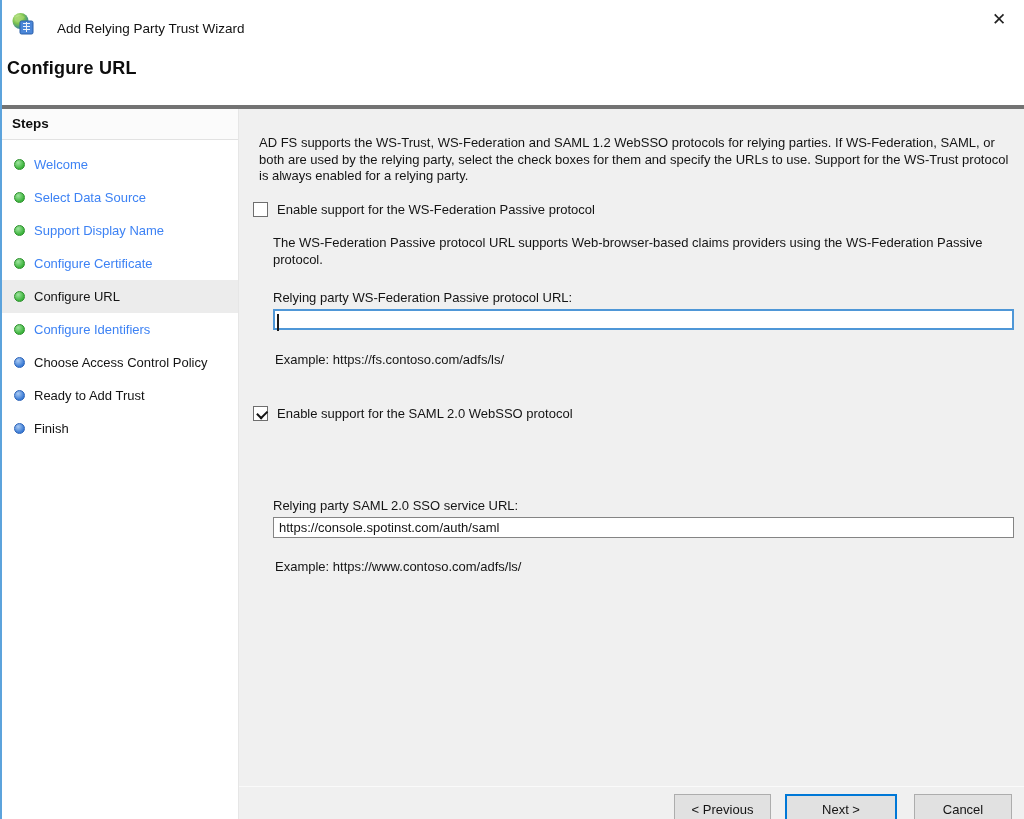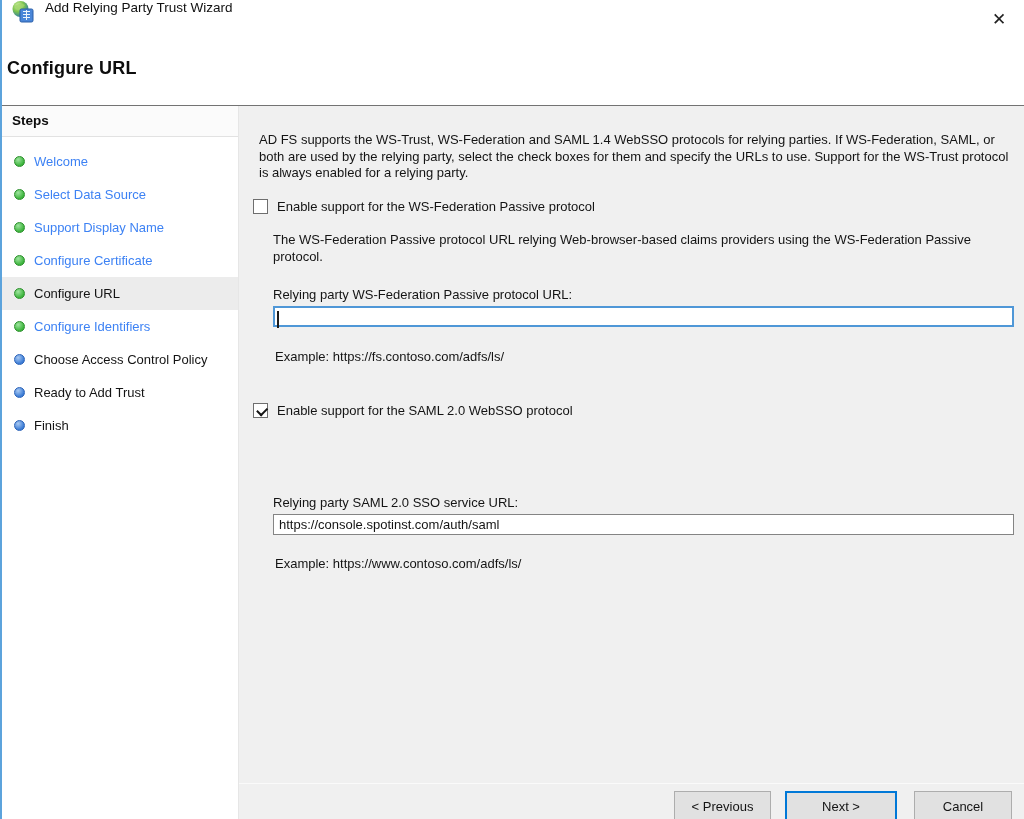--- a/index.html
+++ b/index.html
@@ -16,30 +16,30 @@
     font-family:"Liberation Sans", sans-serif;
     background:#ffffff;
     color:#1a1a1a;
     position:relative;
     font-size:13px;
   }
   
   .window-edge-left{position:absolute;left:0;top:0;bottom:0;width:2px;background:#5ca3dc;z-index:10;}
 
   
-  .titlebar{position:absolute;left:2px;top:0;right:0;height:36px;background:#ffffff;display:flex;align-items:flex-start;}
+  .titlebar{position:absolute;left:2px;top:0;right:0;height:36px;background:#ffffff;display:flex;align-items:flex-end;gap:12px;}
   .app-icon{width:24px;height:24px;margin-left:9px;flex:0 0 auto;}
   .window-title{margin-left:10px;font-size:13.5px;color:#111;}
   .close-btn{position:absolute;right:12px;top:6px;width:26px;height:26px;display:flex;align-items:center;justify-content:center;font-size:17px;color:#222;cursor:pointer;background:transparent;border:none;font-family:"Liberation Sans",sans-serif;}
 
   
   .page-heading{position:absolute;left:7px;top:58px;font-size:18px;font-weight:bold;color:#0d0d0d;letter-spacing:.2px;}
 
   
-  .body-row{position:absolute;left:2px;right:0;top:105px;bottom:0;border-top:1px solid #737373;}
+  .body-row{position:absolute;left:2px;right:0;top:105px;bottom:0;border-top:4px solid #737373;}
   .sidebar{position:absolute;left:0;top:0;bottom:0;width:236px;background:#ffffff;}
   .steps-heading{height:31px;line-height:30px;padding-left:10px;font-weight:bold;font-size:13.5px;color:#0d0d0d;background:#fbfbfb;border-bottom:1px solid #e2e2e2;}
   .steps-list{padding-top:8px;}
   .step-item{display:flex;align-items:flex-start;padding:8px 10px 8px 12px;line-height:17px;font-size:13px;}
   .step-item .bullet{width:11px;height:11px;border-radius:50%;flex:0 0 auto;margin-top:3px;margin-right:9px;}
   .step-item.completed .bullet,
   .step-item.current .bullet{background:radial-gradient(circle at 35% 30%, #9fe49f, var(--step-done-green) 70%);border:1px solid #2a8f2a;}
   .step-item.pending .bullet{background:radial-gradient(circle at 35% 30%, #a9c9f2, var(--step-pending-blue) 70%);border:1px solid #2a62b8;}
   .step-item.completed .step-label{color:var(--link-blue);}
   .step-item.current{background:#ececec;}
@@ -142,28 +142,28 @@
     </div>
         <div class="step-item pending">
       <span class="bullet"></span>
       <span class="step-label">Finish</span>
     </div>
       </div>
   </div>
 
   <div class="main">
 
-    <div class="intro">AD FS supports the WS-Trust, WS-Federation and SAML 1.4 WebSSO protocols for relying parties.  If WS-Federation, SAML, or both are used by the relying party, select the check boxes for them and specify the URLs to use.  Support for the WS-Trust protocol is always enabled for a relying party.</div>
+    <div class="intro">AD FS supports the WS-Trust, WS-Federation and SAML 1.2 WebSSO protocols for relying parties.  If WS-Federation, SAML, or both are used by the relying party, select the check boxes for them and specify the URLs to use.  Support for the WS-Trust protocol is always enabled for a relying party.</div>
 
     <div class="checkbox-row" style="top:93px;">
       <span class="checkbox"></span>
       <span class="checkbox-label">Enable support for the WS-Federation Passive protocol</span>
     </div>
 
-    <div class="desc" style="top:126px;">The WS-Federation Passive protocol URL relying Web-browser-based claims providers using the WS-Federation Passive protocol.</div>
+    <div class="desc" style="top:126px;">The WS-Federation Passive protocol URL supports Web-browser-based claims providers using the WS-Federation Passive protocol.</div>
 
     <div class="field-label" style="top:181px;text-align:center;">Relying party WS-Federation Passive protocol URL:</div>
 
     <input class="url-input focused" style="top: 200px;" type="text" value="">
     <div class="text-caret" style="top:205px;"></div>
 
     <div class="example" style="top:243px;">Example: https://fs.contoso.com/adfs/ls/</div>
 
     <div class="checkbox-row" style="top:297px;">
       <span class="checkbox checked"></span>

